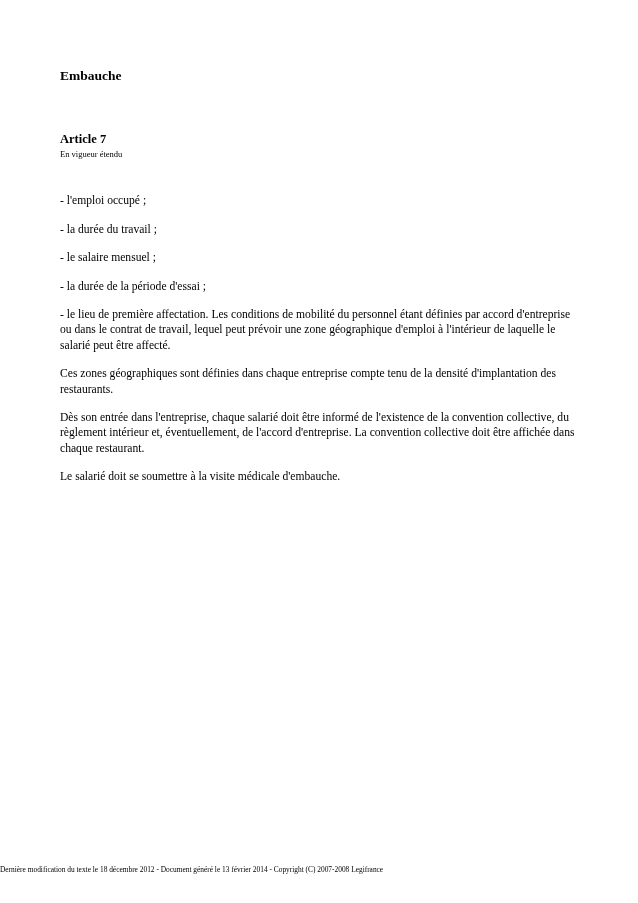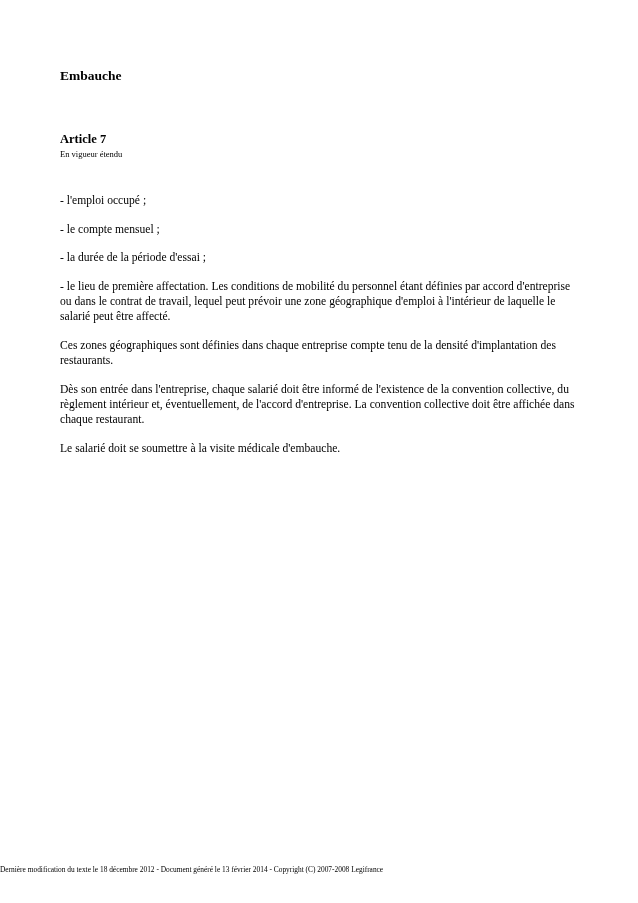--- a/index.html
+++ b/index.html
@@ -73,21 +73,22 @@
 <div class="page">
   <div class="content">
 
     <h1 class="doc-title">Embauche</h1>
 
     <h2 class="article-head">Article 7</h2>
     <div class="article-sub">En vigueur étendu</div>
 
     <div class="body-block">
       <p class="para">- l'emploi occupé ;</p>
-      <p class="para">- le compte mensuel ;</p>
+      <p class="para">- la durée du travail ;</p>
+      <p class="para">- le salaire mensuel ;</p>
       <p class="para">- la durée de la période d'essai ;</p>
       <p class="para">- le lieu de première affectation. Les conditions de mobilité du personnel étant définies par accord d'entreprise ou dans le contrat de travail, lequel peut prévoir une zone géographique d'emploi à l'intérieur de laquelle le salarié peut être affecté.</p>
       <p class="para">Ces zones géographiques sont définies dans chaque entreprise compte tenu de la densité d'implantation des restaurants.</p>
       <p class="para">Dès son entrée dans l'entreprise, chaque salarié doit être informé de l'existence de la convention collective, du règlement intérieur et, éventuellement, de l'accord d'entreprise. La convention collective doit être affichée dans chaque restaurant.</p>
       <p class="para">Le salarié doit se soumettre à la visite médicale d'embauche.</p>
     </div>
 
   </div>
 
   <div class="footer">Dernière modification du texte le 18 décembre 2012 - Document généré le 13 février 2014 - Copyright (C) 2007-2008 Legifrance</div>

